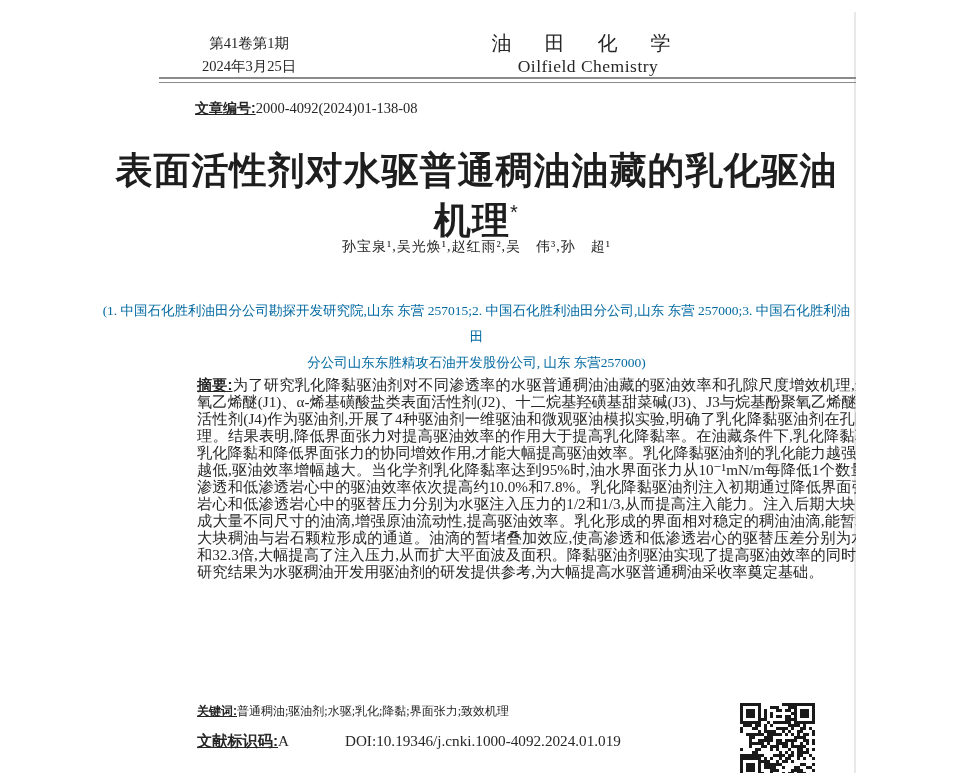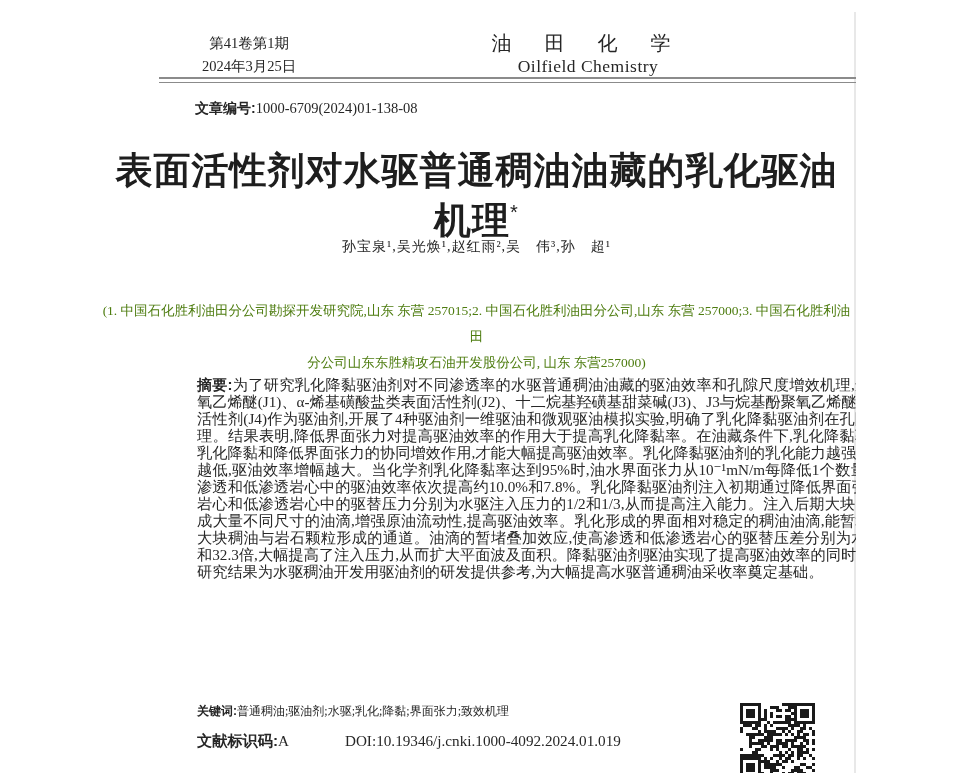--- a/index.html
+++ b/index.html
@@ -7,21 +7,21 @@
     position: relative;
     width: 759px;
     height: 773px;
     margin: 12px auto;
     background: #ffffff;
     color: #262626;
     font-family: "Liberation Serif", "DejaVu Serif", serif;
     overflow: hidden;
     box-shadow: inset -2px -2px 0 #e8e8e8;
   }
-  .hei { font-family: "Liberation Sans", "DejaVu Sans", sans-serif; font-weight: 600; }
+  .hei { font-family: "Liberation Sans", "DejaVu Sans", sans-serif; font-weight: 600; text-decoration: underline; }
 
   
   .journal-header {
     position: absolute; top: 20px; left: 62px; width: 808px;
     display: flex; align-items: flex-start; justify-content: space-between;
   }
   .jh-col { line-height: 23px; font-size: 14.5px; }
   .jh-left  { width: 180px; text-align: center; }
   .jh-right { width: 130px; text-align: center; }
   .jh-center { flex: 1; text-align: center; }
@@ -45,21 +45,21 @@
   }
   .paper-title sup { font-size: 20px; vertical-align: 14px; font-weight: 400; }
 
   .authors {
     position: absolute; top: 226px; left: 0; width: 100%;
     text-align: center; font-size: 14px; letter-spacing: 1px;
   }
 
   .affiliation {
     position: absolute; top: 286px; left: 0; width: 100%;
-    text-align: center; font-size: 13.5px; line-height: 26px; color: #4d7c0f;
+    text-align: center; font-size: 13.5px; line-height: 26px; color: #0369a1;
   }
 
   .abstract {
     position: absolute; top: 364px; left: 100px; width: 766px;
     font-size: 15.2px; line-height: 17px; text-align: justify;
     color: #272727;
   }
   .abstract .lbl { font-size: 15px; }
 
   .keywords { position: absolute; top: 691px; left: 100px; width: 766px; font-size: 12px; }
@@ -86,21 +86,21 @@
       <div class="en">Oilfield Chemistry</div>
     </div>
     <div class="jh-col jh-right">
       <div>25 Mar,2024</div>
     </div>
   </div>
 
   <div class="double-rule"></div>
 
   <div class="article-no">
-    <span class="hei lbl">文章编号:</span><span>1000-6709(2024)01-138-08</span>
+    <span class="hei lbl">文章编号:</span><span>2000-4092(2024)01-138-08</span>
   </div>
 
   <div class="paper-title">
     <span>表面活性剂对水驱普通稠油油藏的乳化驱油机理</span><sup>*</sup>
   </div>
 
   <div class="authors">孙宝泉¹,吴光焕¹,赵红雨²,吴　伟³,孙　超¹</div>
 
   <div class="affiliation">
     <div>(1. 中国石化胜利油田分公司勘探开发研究院,山东 东营 257015;2. 中国石化胜利油田分公司,山东 东营 257000;3. 中国石化胜利油田</div>

